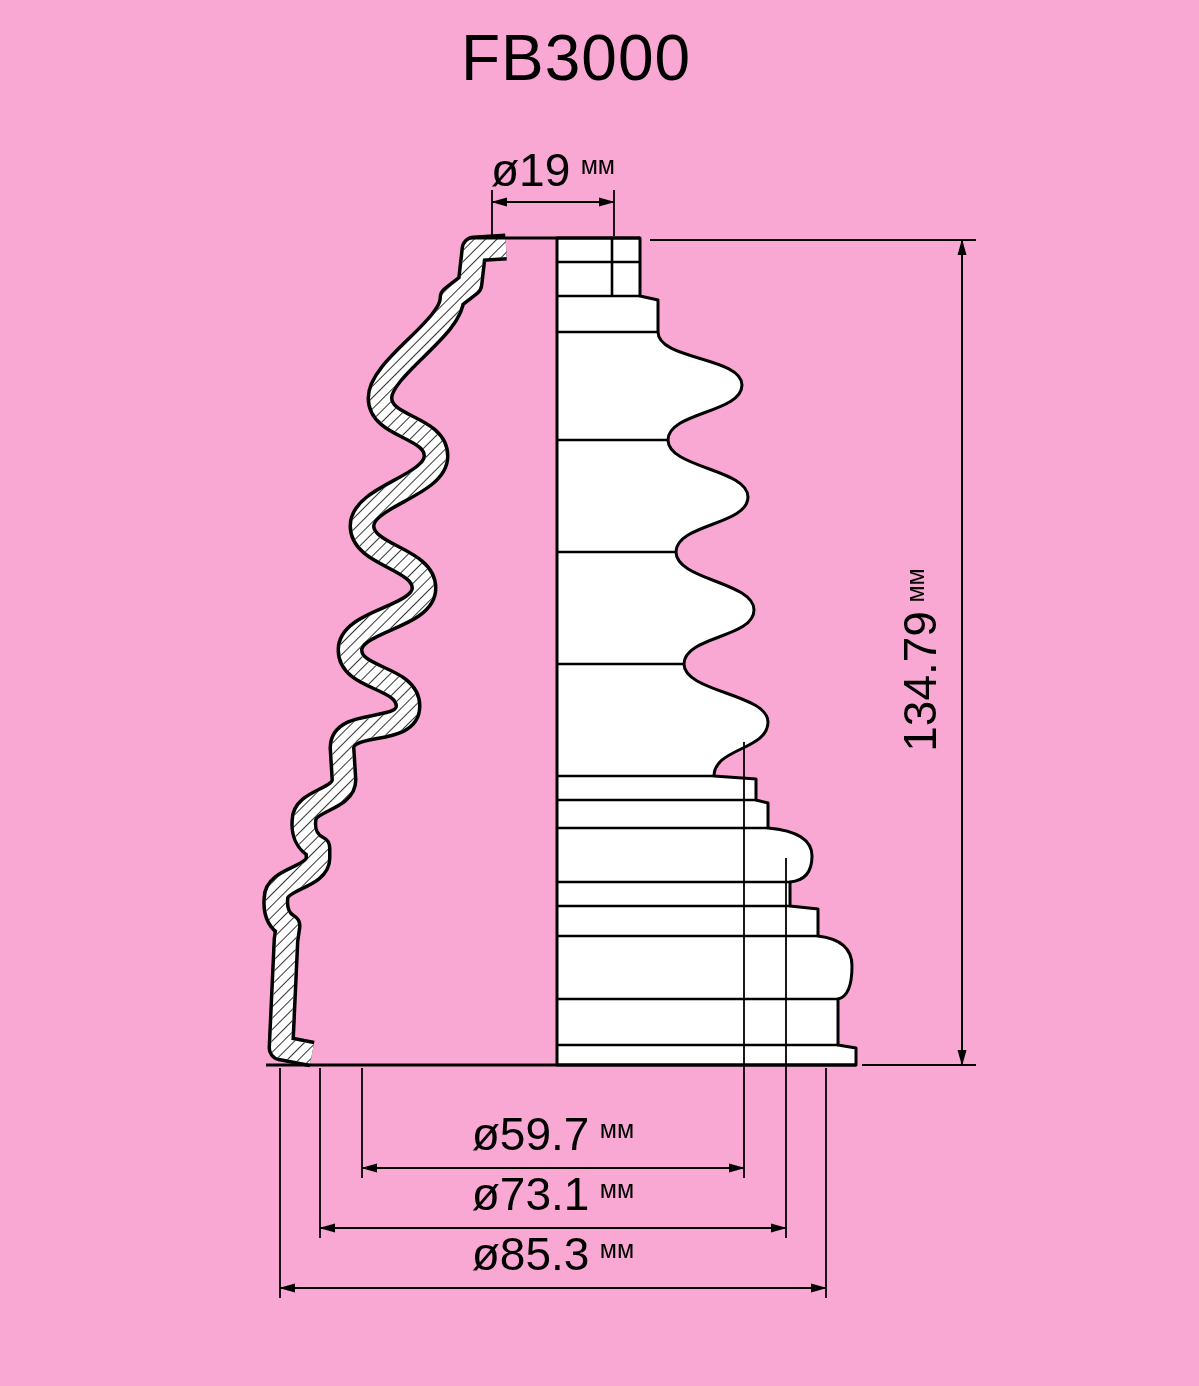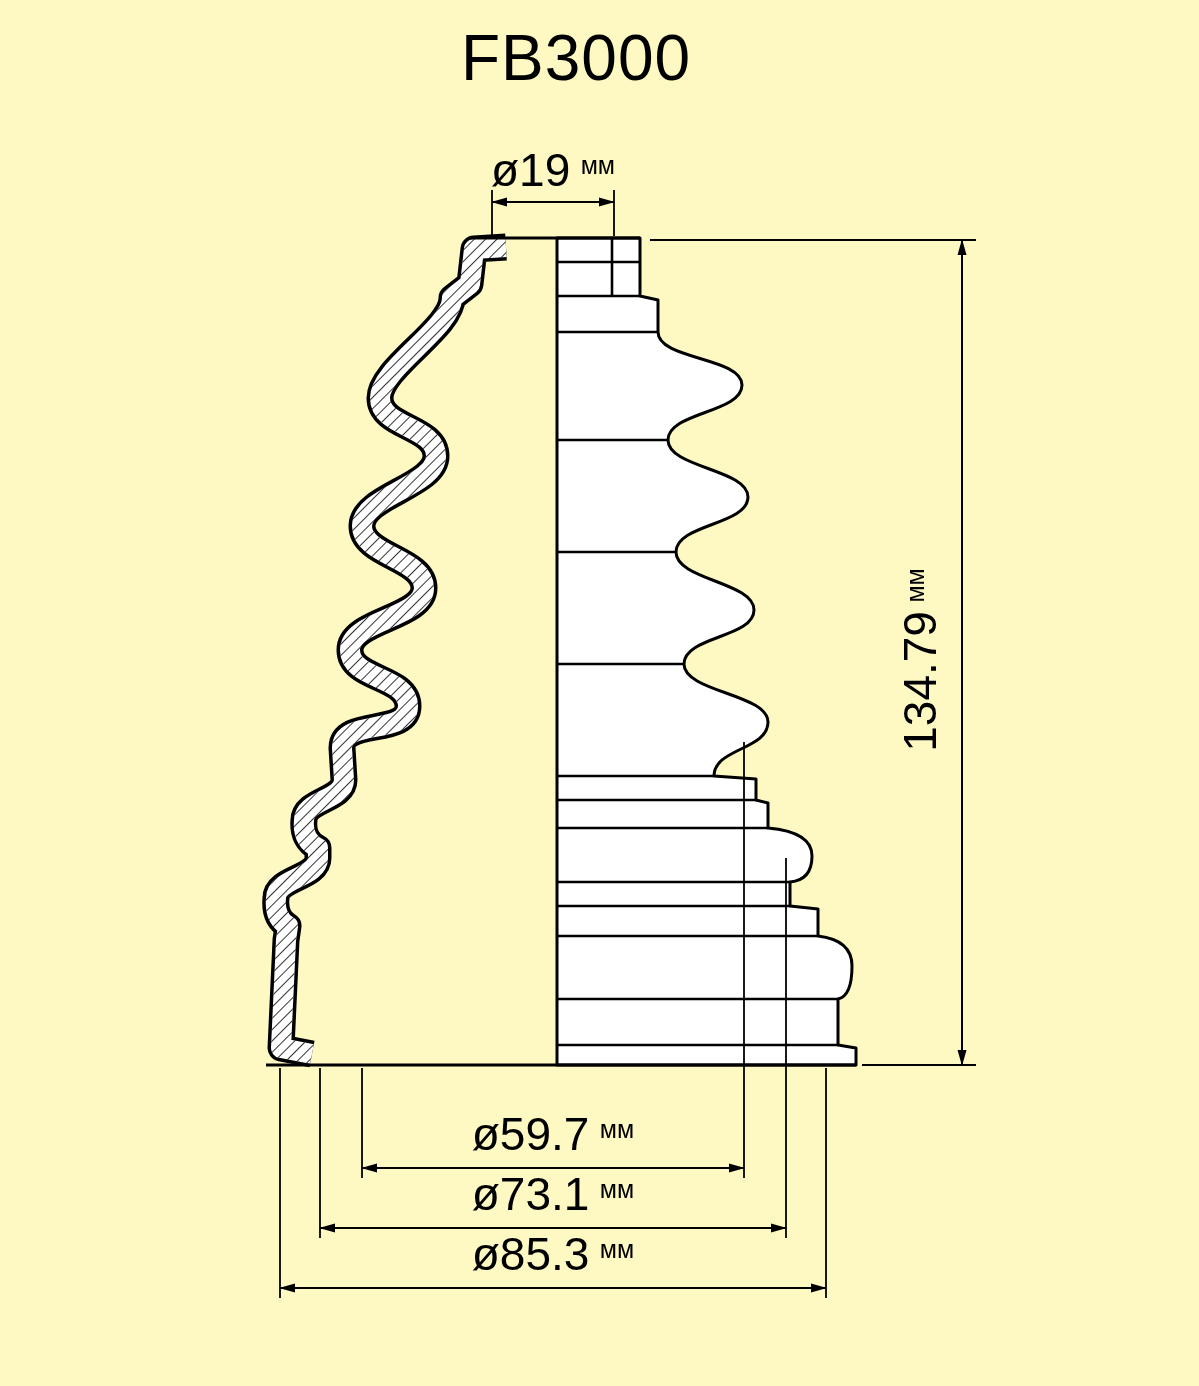--- a/index.html
+++ b/index.html
@@ -4,21 +4,21 @@
 <style>
   html, body {
     margin: 0;
     padding: 0;
     background: #ffffff;
   }
   .page {
     position: relative;
     width: 1199px;
     height: 1386px;
-    background: #fef9c3;
+    background: #f9a8d4;
     font-family: "Liberation Sans", sans-serif;
     overflow: hidden;
   }
   svg { display: block; }
   svg text {
     fill: #000000;
     font-family: "Liberation Sans", sans-serif;
   }
   .title-text   { font-size: 64px; letter-spacing: 1px; }
   .dim-value    { font-size: 46px; }

